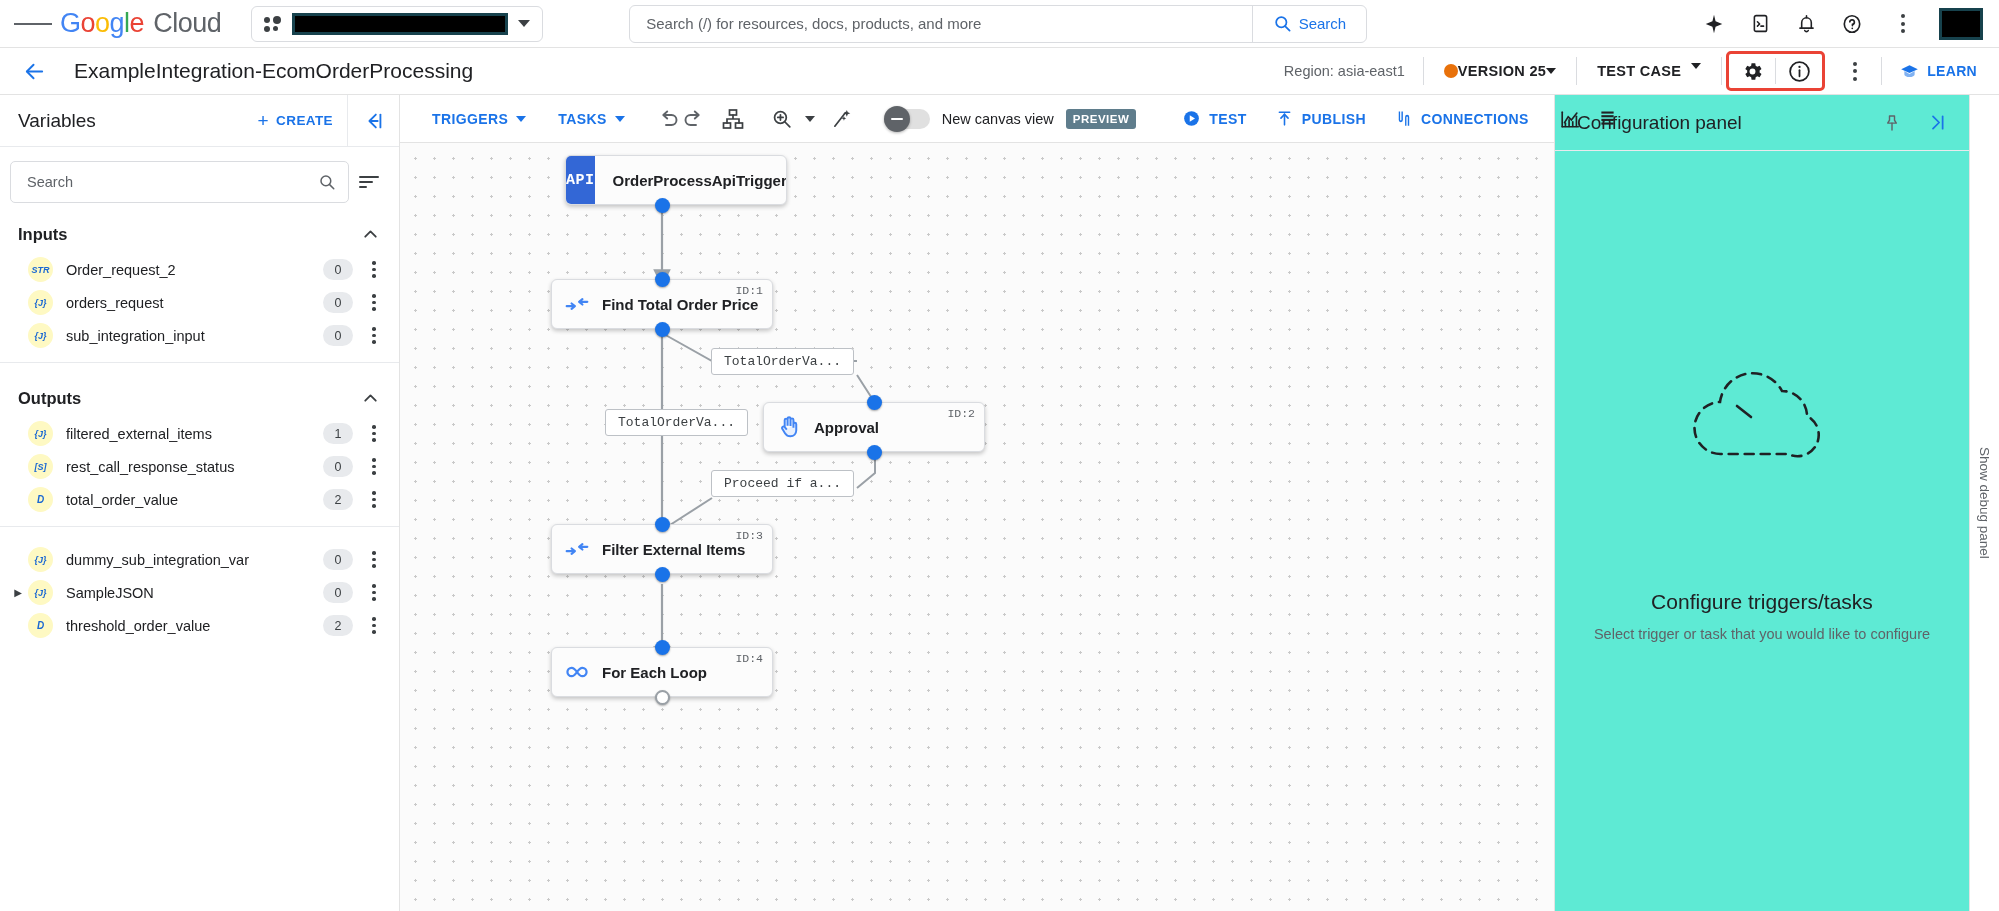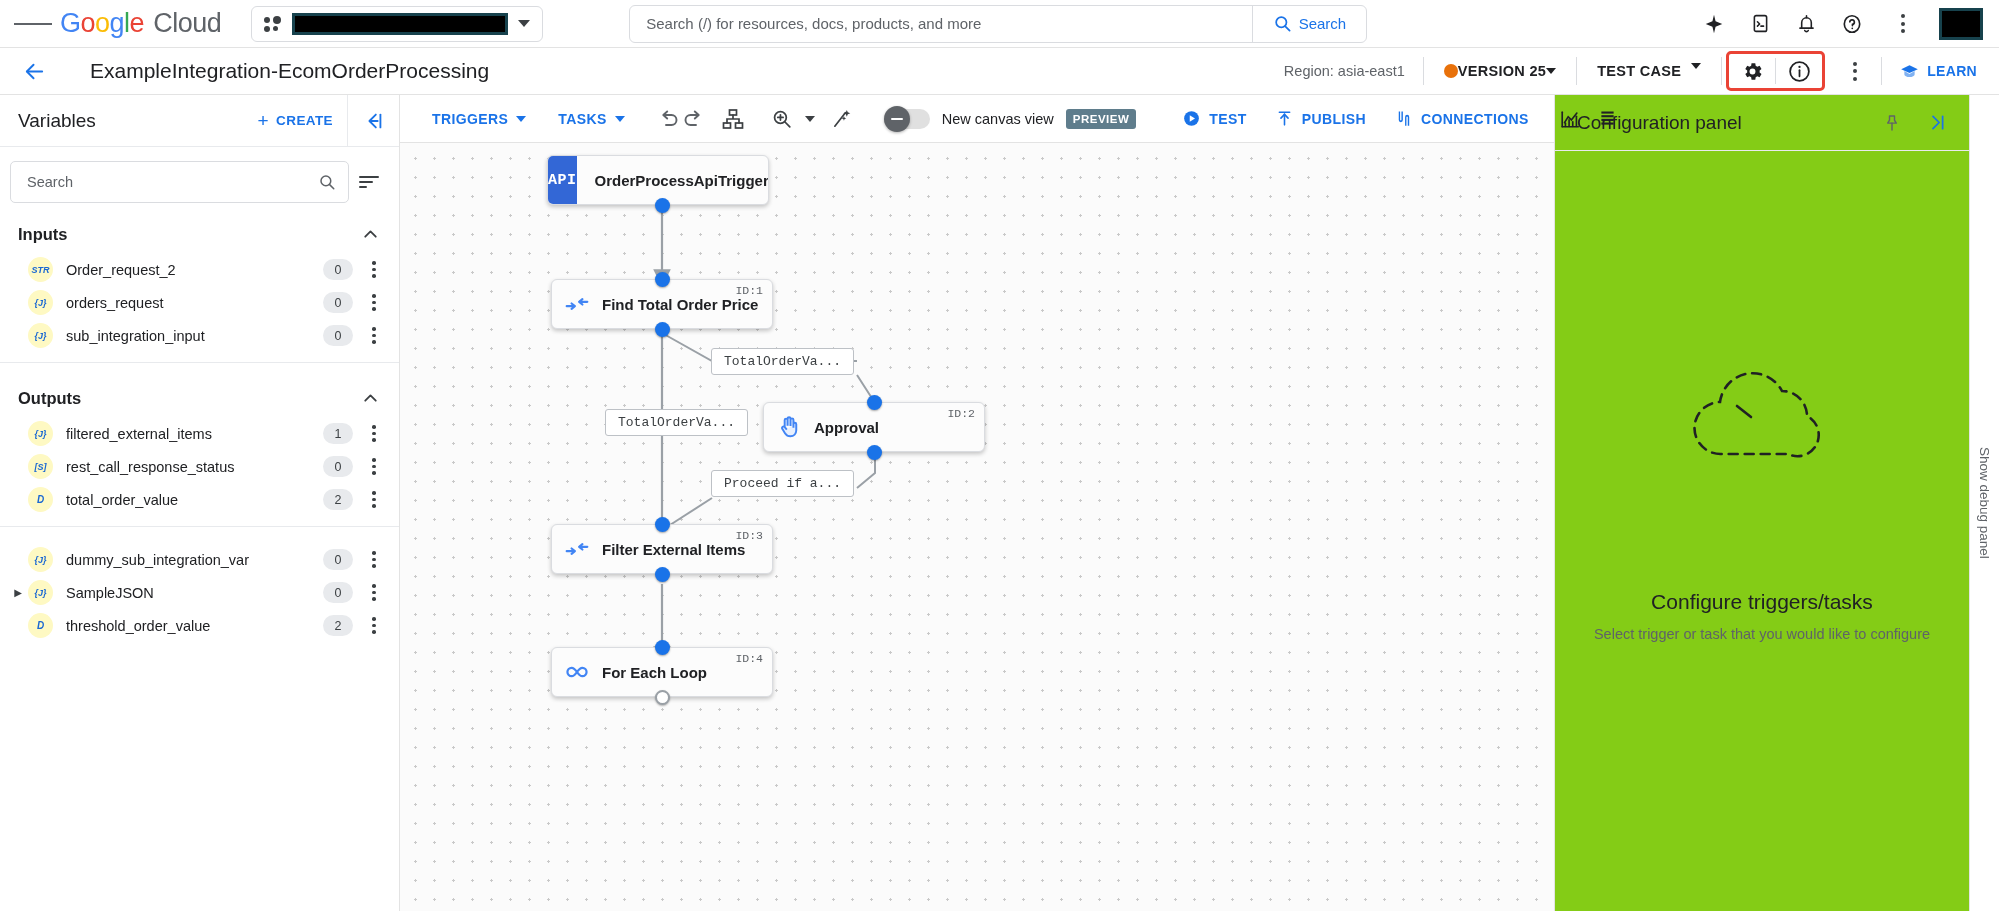--- a/index.html
+++ b/index.html
@@ -52,21 +52,21 @@
   .topbar-right { margin-left:auto; display:flex; align-items:center; gap: 4px; padding-right: 2px;}
   .ticon { width:42px; height:42px; display:flex;align-items:center;justify-content:center; border-radius:50%; cursor:pointer; color:#3c4043;}
   .avatar-redacted { width:44px;height:32px;background:#000; border:3px solid #17424d; margin-left:6px; }
 
   
   .subbar {
     height: 47px; flex:0 0 47px; display:flex; align-items:center; background:#fff;
     border-bottom:1px solid #e3e3e3; padding-left: 14px; position:relative;
   }
   .back-arrow { width:40px;height:40px;display:flex;align-items:center;justify-content:center;color:#1a73e8;cursor:pointer;border-radius:50%;}
-  .page-title { font-size:21px; color:#202124; margin-left:36px; white-space:nowrap; }
+  .page-title { font-size:21px; color:#202124; margin-left:20px; white-space:nowrap; }
   .subbar-right { margin-left:auto; display:flex; align-items:center; height:100%; }
   .region-label { font-size:14.5px; color:#5f6368; padding-right:18px; }
   .vdiv { width:1px; height:28px; background:#dadce0; }
   .version-btn { display:flex;align-items:center;padding: 0 20px; cursor:pointer; }
   .version-dot { width:14px;height:14px;border-radius:50%; background:#E8710A; }
   .version-txt { font-size:14.5px; font-weight:bold; color:#202124; letter-spacing:.3px;}
   .caret-dn { width:0;height:0;border-left:5px solid transparent;border-right:5px solid transparent;border-top:6px solid #202124; }
   .testcase-btn { display:flex;gap:10px; padding: 0 20px; cursor:pointer; font-size:14.5px;font-weight:bold;color:#202124;letter-spacing:.3px;}
   .redbox {
     border: 3px solid #ea4335; border-radius:5px; display:flex; align-items:center; height:40px;
@@ -165,21 +165,21 @@
   .node.trigger .node-label{ padding-left:18px; }
   .port { position:absolute; width:15px;height:15px;border-radius:50%; background:#1a73e8; border:0; box-shadow:0 1px 2px rgba(0,0,0,.35); }
   .port.open { background:#fff; border:2px solid #9aa0a6; box-shadow:0 1px 2px rgba(0,0,0,.3); }
   .edge-label {
     position:absolute; background:#fff; border:1px solid #bdc1c6; border-radius:3px;
     font-family:"Liberation Mono", monospace; font-size:13px; color:#3c4043;
     height:27px; display:flex;align-items:center;justify-content:center; padding: 0 12px; white-space:nowrap;
   }
 
   
-  .cfg-panel { width: 415px; flex:0 0 415px; border-left:1px solid #e3e3e3; background:#84cc16; display:flex; flex-direction:column; }
+  .cfg-panel { width: 415px; flex:0 0 415px; border-left:1px solid #e3e3e3; background:#5eead4; display:flex; flex-direction:column; }
   .cfg-header { height:56px; flex:0 0 56px; display:flex;align-items:center; padding: 0 16px 0 22px; border-bottom:1px solid #e8eaed;}
   .cfg-title { font-size:19px; color:#202124; }
   .cfg-actions { margin-left:auto; display:flex; align-items:center; gap:10px;}
   .cfg-ic { width:34px;height:34px;display:flex;align-items:center;justify-content:center;cursor:pointer;color:#5f6368;border-radius:50%;}
   .cfg-ic.blue { color:#1a73e8; }
   .cfg-body { flex:1; display:flex;flex-direction:column; align-items:center; justify-content:center; padding-bottom: 60px;}
   .cfg-cloud { margin-bottom: 120px; }
   .cfg-empty-title { font-size:21px; color:#202124; margin-bottom:12px;}
   .cfg-empty-sub { font-size:14.5px; color:#5f6368; }
 
@@ -613,21 +613,21 @@
 
             <path d="M262,190 L312,218 L457,218" fill="none" stroke="#9aa0a6" stroke-width="2"></path>
             <path d="M457,232 L475,260 L475,265" fill="none" stroke="#9aa0a6" stroke-width="2"></path>
 
             <path d="M475,308 L475,330 L457,345" fill="none" stroke="#9aa0a6" stroke-width="2"></path>
             <path d="M312,355 L270,382" fill="none" stroke="#9aa0a6" stroke-width="2"></path>
 
             <line x1="262" y1="441" x2="262" y2="512" stroke="#9aa0a6" stroke-width="2.2" marker-end="url(#arr)"></line>
           </svg>
 
-          <div class="node trigger" style="left:147px; top:12px; width:222px;">
+          <div class="node trigger" style="left:165px; top:12px; width:222px;">
             <div class="api-badge">API</div>
             <div class="node-label">OrderProcessApiTrigger</div>
           </div>
           <div class="port" style="left:255px; top:55px;"></div>
 
           <div class="node" style="left:151px; top:136px; width:222px;">
             <div class="node-icon">
               <svg width="26" height="26" viewBox="0 0 24 24" fill="none" stroke="#4285f4" stroke-width="2" stroke-linecap="round" stroke-linejoin="round">
                 <line x1="2.5" y1="14" x2="9.5" y2="14"></line>
                   <polyline points="7,11.5 10,14 7,16.5"></polyline>

